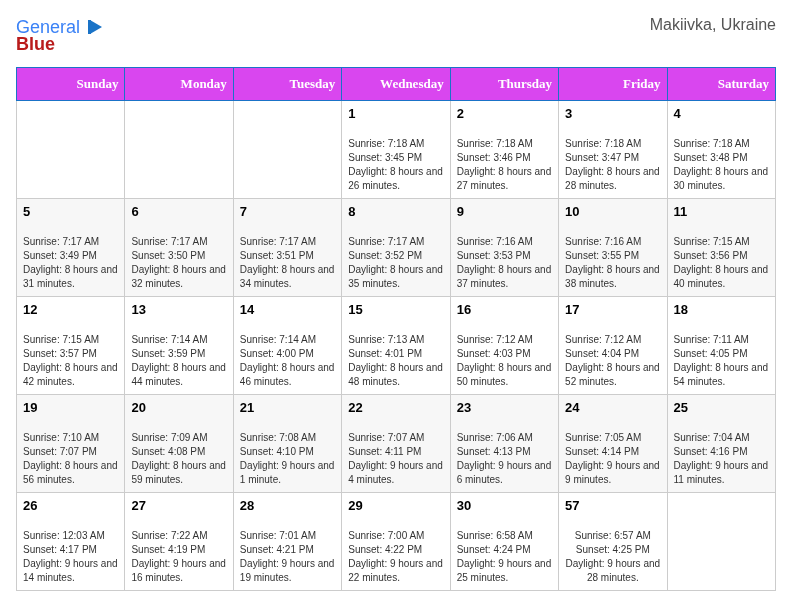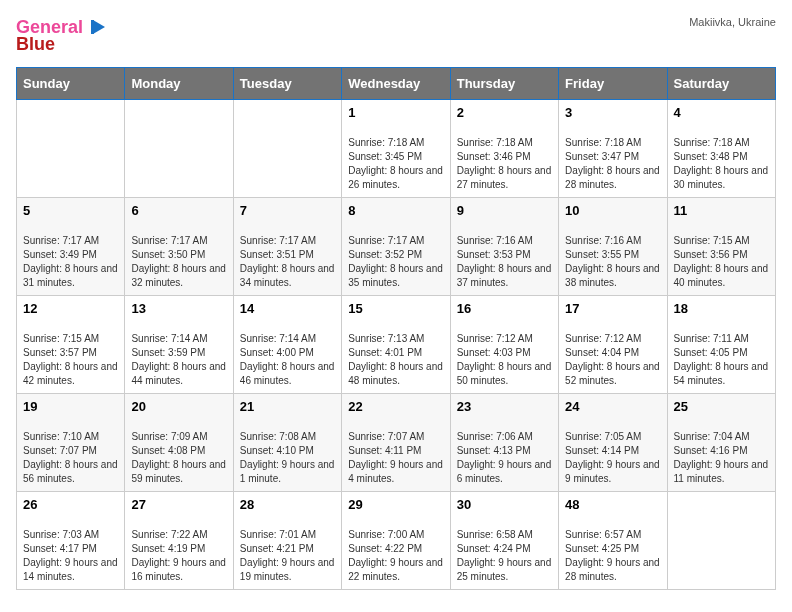--- a/index.html
+++ b/index.html
@@ -23,35 +23,36 @@
     .title-block {
       text-align: right;
     }
     .month-year {
       font-size: 36px;
       font-weight: 300;
       color: #333;
       line-height: 1.1;
     }
     .location {
-      font-size: 11px;
+      font-size: 16px;
       color: #555;
     }
     .calendar {
       width: 100%;
       border-collapse: collapse;
     }
     .calendar th {
-      background-color: #737373;
+      background-color: #d946ef;
       color: #fff;
       font-size: 13px;
       font-weight: 600;
       padding: 8px 6px;
-      text-align: left;
+      text-align: right;
       border: 1px solid #1a73c7;
+      font-family: Liberation Serif, serif;
     }
     .calendar td {
       vertical-align: top;
       border: 1px solid #ccc;
       padding: 5px 6px;
       font-size: 10.5px;
       color: #333;
       width: calc(100% / 7);
       min-height: 80px;
       background: #fff;
@@ -75,21 +76,21 @@
       background: #fff !important;
     }
   </style>
 </head>
 <body>
 
 <div class="header">
   <div class="logo">
     <div style="display:flex; flex-direction:column; align-items:flex-start;">
       <div style="display:flex; align-items:center;">
-        <span style="font-size:18px; font-weight:bold; color:#ec4899;">General</span>
+        <span style="font-size:18px; font-weight:normal; color:#3b82f6;">General</span>
         <svg width="22" height="22" viewBox="0 0 22 22" style="margin-left:2px;">
           <polygon points="8,4 20,11 8,18" fill="#1a73c7"></polygon>
           <rect x="6" y="4" width="3" height="14" fill="#1a73c7"></rect>
         </svg>
       </div>
       <span style="font-size:18px; font-weight:bold; color:#b91c1c; margin-top:-4px;">Blue</span>
     </div>
   </div>
   <div class="title-block">
     <div class="location">Makiivka, Ukraine</div>
@@ -266,21 +267,21 @@
         <td>
           <div class="day-number">25</div>
           <div class="day-info" style="white-space: pre-line;">Sunrise: 7:04 AM
 Sunset: 4:16 PM
 Daylight: 9 hours and 11 minutes.</div>
         </td>
       </tr>
       <tr>
         <td>
           <div class="day-number">26</div>
-          <div class="day-info" style="white-space: pre-line;">Sunrise: 7:03 AM
+          <div class="day-info" style="white-space: pre-line;">Sunrise: 12:03 AM
 Sunset: 4:17 PM
 Daylight: 9 hours and 14 minutes.</div>
         </td>
         <td>
           <div class="day-number">27</div>
           <div class="day-info" style="white-space: pre-line;">Sunrise: 7:22 AM
 Sunset: 4:19 PM
 Daylight: 9 hours and 16 minutes.</div>
         </td>
         <td>
@@ -295,21 +296,21 @@
 Sunset: 4:22 PM
 Daylight: 9 hours and 22 minutes.</div>
         </td>
         <td>
           <div class="day-number">30</div>
           <div class="day-info" style="white-space: pre-line;">Sunrise: 6:58 AM
 Sunset: 4:24 PM
 Daylight: 9 hours and 25 minutes.</div>
         </td>
         <td>
-          <div class="day-number">48</div>
-          <div class="day-info" style="white-space: pre-line;">Sunrise: 6:57 AM
+          <div class="day-number">57</div>
+          <div class="day-info" style="white-space: pre-line; text-align: center;">Sunrise: 6:57 AM
 Sunset: 4:25 PM
 Daylight: 9 hours and 28 minutes.</div>
         </td>
         <td class="empty-cell"></td>
       </tr>
     </tbody>
 </table>
 
 </body></html>

